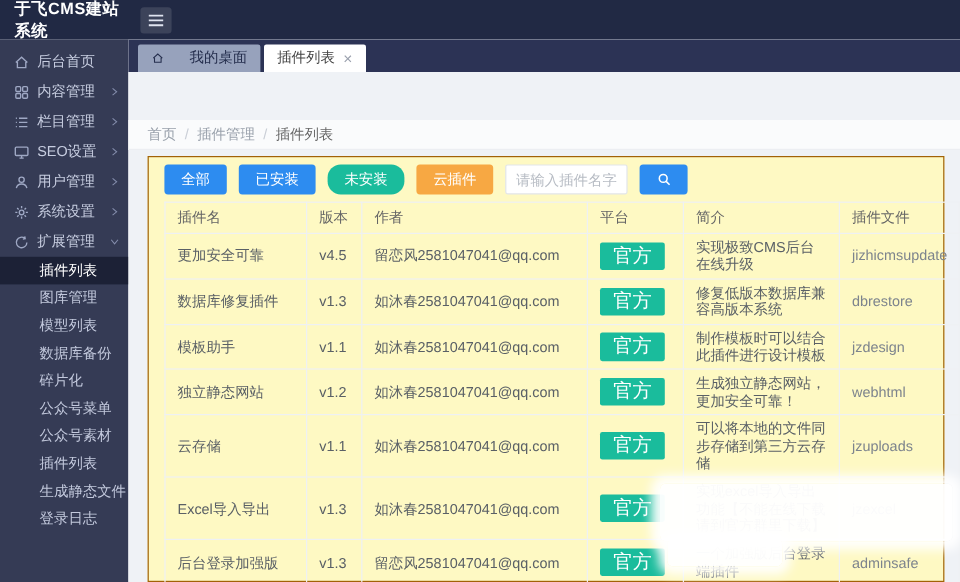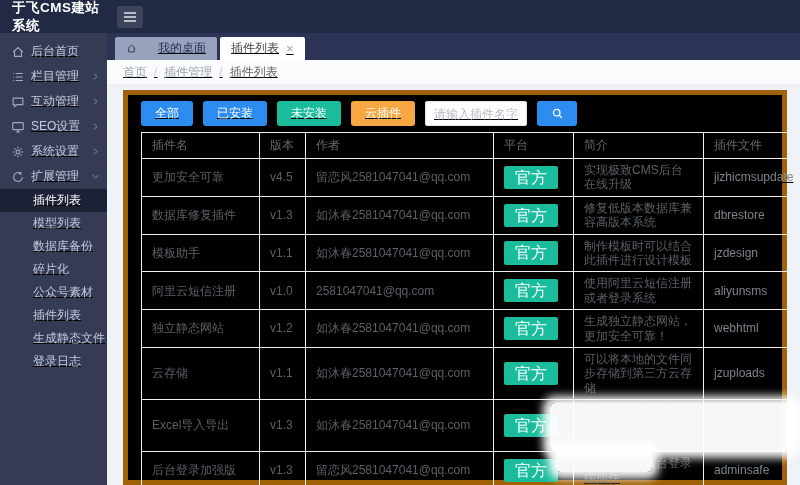--- a/index.html
+++ b/index.html
@@ -7,21 +7,21 @@
   body { font-family:"Liberation Sans","DejaVu Sans",sans-serif; background:#EFF2F6; position:relative; }
 
   
   .topbar { height:33px; background:#212944; display:flex; align-items:center; }
   .logo { width:107px; padding-left:12px; color:#fff; font-size:13.5px; font-weight:bold; letter-spacing:.5px; }
   .hamburger { margin-left:10px; width:26px; height:22px; background:rgba(255,255,255,.12); border:none; border-radius:3px;
                display:flex; align-items:center; justify-content:center; cursor:pointer; }
   .hamburger svg { stroke:#dfe4f0; }
 
   
-  .body-row { display:flex; height:452px;text-decoration:underline; }
+  .body-row { display:flex; height:452px; }
 
   
   .sidebar { width:107px; background:#353B55; color:#C7CDE0; font-size:12px; flex-shrink:0; padding-top:6px; }
   .menu-item { height:25px; display:flex; align-items:center; gap:6px; padding:0 7px 0 11px; cursor:pointer; }
   .menu-item .mi-icon { width:14px; height:14px; display:flex; color:#9FA8C4; }
   .menu-item .mi-icon svg { stroke:currentColor; fill:none; stroke-width:1.3; }
   .menu-item .arrow { margin-left:auto; color:#848DAC; display:flex; }
   .menu-item .arrow svg { stroke:currentColor; fill:none; stroke-width:1.6; }
   .arrow.down svg { transform:rotate(90deg); }
   .submenu-item { height:23px; display:flex; align-items:center; padding-left:33px; cursor:pointer; color:#C3C9DD; }
@@ -31,33 +31,33 @@
   .main { flex:1; display:flex; flex-direction:column; background:#EFF2F6; min-width:0; }
   .tabbar { height:27px; background:#2C3355; display:flex; align-items:flex-end; padding-left:8px; gap:3px; flex-shrink:0; }
   .tab { height:23px; display:flex; align-items:center; gap:5px; padding:0 11px; font-size:12px; border-radius:2px 2px 0 0; cursor:pointer; }
   .tab.inactive { background:#97A2BC; color:#252E4D;gap:21px; }
   .tab.active { background:#fff; color:#444; }
   .tab .t-icon { display:flex; }
   .tab .t-icon svg { stroke:#252E4D; fill:none; stroke-width:1.3; }
   .tab .close { color:#9aa0ad; font-size:13px; line-height:1; margin-left:2px; }
 
   .breadcrumb { height:25px; background:#FAFBFC; border-bottom:1px solid #ECEEF2; display:flex; align-items:center;
-                padding-left:16px; font-size:12px; color:#9AA2AC; flex-shrink:0; }
+                padding-left:16px; font-size:12px; color:#9AA2AC; flex-shrink:0;margin-top:40px; }
   .crumb { cursor:pointer; }
   .crumb + .crumb::before { content:"/"; margin:0 7px; color:#C9CED6; }
   .crumb:last-child { color:#666; }
 
   .content { flex:1; padding:5px 13px 0 16px; min-height:0; }
-  .card { background:#000000; border:5px solid #a16207; padding:6px 13px 10px; height:100%; }
+  .card { background:#fef9c3; border:1px solid #a16207; padding:6px 13px 10px; height:100%; }
 
   
   .filter-row { display:flex; gap:10px; margin-bottom:6px; align-items:center; }
   .btn { height:25px; padding:0 14px; border:none; border-radius:3px; color:#fff; font-size:12px; cursor:pointer; }
   .btn-blue { background:#2D8CF0; }
-  .btn-teal { background:#1ABC9C; }
+  .btn-teal { background:#1ABC9C;border-radius:11px; }
   .btn-orange { background:#F7A843; }
   .search-input { height:25px; width:102px; border:1px solid #E2E5EA; border-radius:2px; padding:0 8px; font-size:12px; color:#333; }
   .search-input::placeholder { color:#B7BCC4; }
   .search-btn { width:40px; height:25px; background:#2D8CF0; border:none; border-radius:3px; cursor:pointer;
                 display:flex; align-items:center; justify-content:center; }
   .search-btn svg { stroke:#fff; fill:none; stroke-width:1.6; }
 
   
   table { width:100%; border-collapse:collapse; font-size:12px; color:#5A6066; table-layout:fixed; }
   th,td { border:1px solid #EEF1F4; padding:4px 10px; text-align:left; vertical-align:middle; }
@@ -95,51 +95,68 @@
       <span class="mi-icon">
           <svg width="14" height="14" viewBox="0 0 16 16">
             <path d="M2.5 8 8 3l5.5 5M4 7.5V13h8V7.5"></path>
           </svg>
         </span>
       <span>后台首页</span>
     </div>
     <div class="menu-item">
       <span class="mi-icon">
           <svg width="14" height="14" viewBox="0 0 16 16">
+            <rect x="2.5" y="2.5" width="4.6" height="4.6" rx="1"></rect>
+            <rect x="9" y="2.5" width="4.6" height="4.6" rx="1"></rect>
+            <rect x="2.5" y="9" width="4.6" height="4.6" rx="1"></rect>
+            <rect x="9" y="9" width="4.6" height="4.6" rx="1"></rect>
+          </svg>
+        </span>
+      <span>内容管理</span>
+      <span class="arrow">
+          <svg width="9" height="9" viewBox="0 0 16 16">
+            <path d="M5 3l6 5-6 5"></path>
+          </svg>
+        </span>
+    </div>
+    <div class="menu-item">
+      <span class="mi-icon">
+          <svg width="14" height="14" viewBox="0 0 16 16">
             <path d="M5.5 4h8M5.5 8h8M5.5 12h8M2.5 4h1M2.5 8h1M2.5 12h1"></path>
           </svg>
         </span>
       <span>栏目管理</span>
-      <span class="arrow">
-          <svg width="9" height="9" viewBox="0 0 16 16">
-            <path d="M5 3l6 5-6 5"></path>
-          </svg>
-        </span>
-    </div>
-    <div class="menu-item">
-      <span class="mi-icon">
-          <svg width="14" height="14" viewBox="0 0 16 16">
-            <path d="M2.5 3.5h11v7.5h-6.5l-2.8 2.3V11H2.5z"></path>
-          </svg>
-        </span>
-      <span>互动管理</span>
       <span class="arrow">
           <svg width="9" height="9" viewBox="0 0 16 16">
             <path d="M5 3l6 5-6 5"></path>
           </svg>
         </span>
     </div>
     <div class="menu-item">
       <span class="mi-icon">
           <svg width="14" height="14" viewBox="0 0 16 16">
             <rect x="2" y="3" width="12" height="8" rx="1"></rect>
             <path d="M6 13.5h4M8 11v2.5"></path>
           </svg>
         </span>
       <span>SEO设置</span>
+      <span class="arrow">
+          <svg width="9" height="9" viewBox="0 0 16 16">
+            <path d="M5 3l6 5-6 5"></path>
+          </svg>
+        </span>
+    </div>
+    <div class="menu-item">
+      <span class="mi-icon">
+          <svg width="14" height="14" viewBox="0 0 16 16">
+            <circle cx="8" cy="5.5" r="2.5"></circle>
+            <path d="M3 13.5c.5-3 2.5-4 5-4s4.5 1 5 4"></path>
+          </svg>
+        </span>
+      <span>用户管理</span>
       <span class="arrow">
           <svg width="9" height="9" viewBox="0 0 16 16">
             <path d="M5 3l6 5-6 5"></path>
           </svg>
         </span>
     </div>
     <div class="menu-item">
       <span class="mi-icon">
           <svg width="14" height="14" viewBox="0 0 16 16">
             <circle cx="8" cy="8" r="2.2"></circle>
@@ -164,27 +181,33 @@
           <svg width="9" height="9" viewBox="0 0 16 16">
             <path d="M5 3l6 5-6 5"></path>
           </svg>
         </span>
     </div>
     <div class="submenu">
       <div class="submenu-item active">
           <span>插件列表</span>
         </div>
       <div class="submenu-item">
+          <span>图库管理</span>
+        </div>
+      <div class="submenu-item">
           <span>模型列表</span>
         </div>
       <div class="submenu-item">
           <span>数据库备份</span>
         </div>
       <div class="submenu-item">
           <span>碎片化</span>
+        </div>
+      <div class="submenu-item">
+          <span>公众号菜单</span>
         </div>
       <div class="submenu-item">
           <span>公众号素材</span>
         </div>
       <div class="submenu-item">
           <span>插件列表</span>
         </div>
       <div class="submenu-item">
           <span>生成静态文件</span>
         </div>
@@ -265,28 +288,20 @@
             </tr>
             <tr class="lg">
               <td>模板助手</td>
               <td>v1.1</td>
               <td>如沐春2581047041@qq.com</td>
               <td><span class="badge">官方</span></td>
               <td>制作模板时可以结合此插件进行设计模板</td>
               <td class="file-cell">jzdesign</td>
             </tr>
             <tr class="lg">
-              <td>阿里云短信注册</td>
-              <td>v1.0</td>
-              <td>2581047041@qq.com</td>
-              <td><span class="badge">官方</span></td>
-              <td>使用阿里云短信注册或者登录系统</td>
-              <td class="file-cell">aliyunsms</td>
-            </tr>
-            <tr class="lg">
               <td>独立静态网站</td>
               <td>v1.2</td>
               <td>如沐春2581047041@qq.com</td>
               <td><span class="badge">官方</span></td>
               <td>生成独立静态网站，更加安全可靠！</td>
               <td class="file-cell">webhtml</td>
             </tr>
             <tr class="lg">
               <td>云存储</td>
               <td>v1.1</td>

